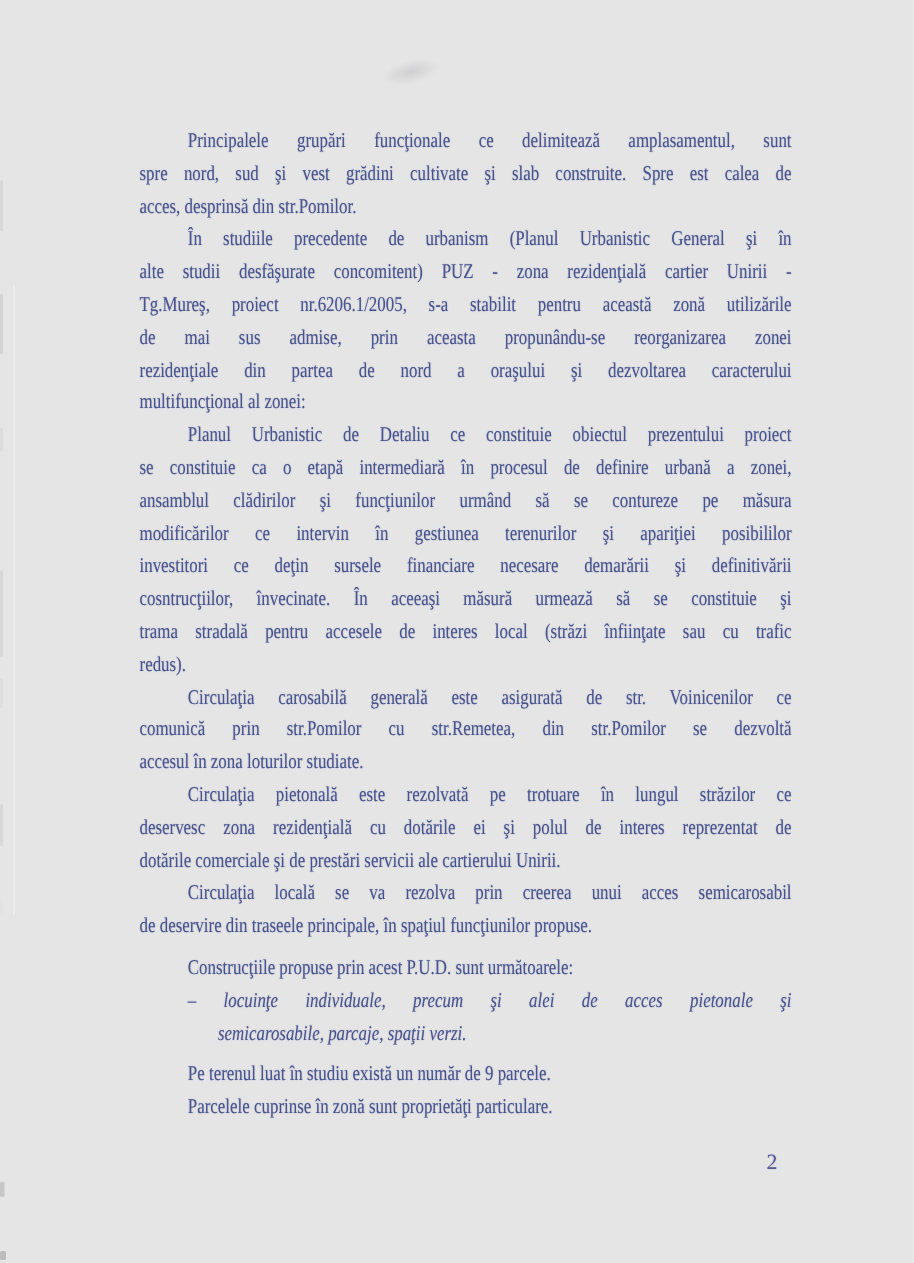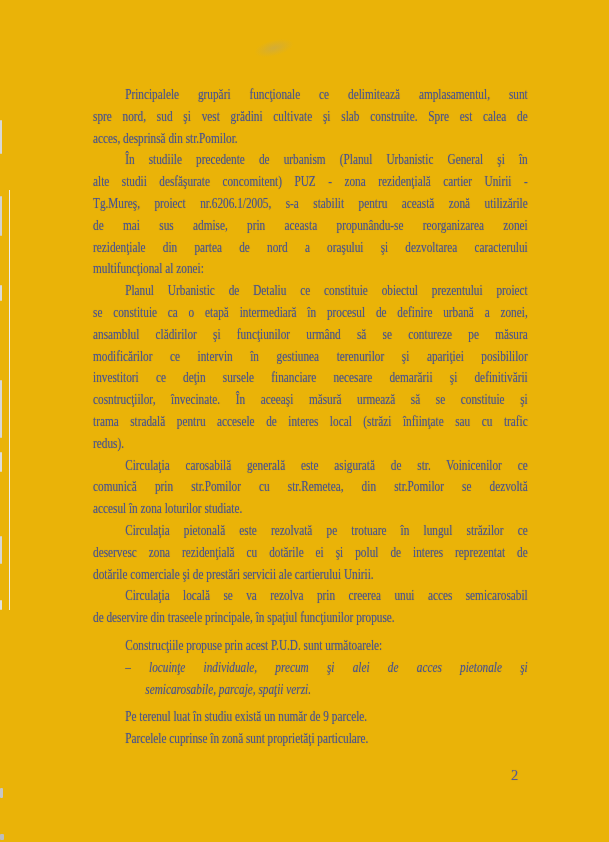--- a/index.html
+++ b/index.html
@@ -3,21 +3,21 @@
 <meta charset="utf-8">
 <style>
   html,body{margin:0;padding:0;}
   body{
     width:609px;height:842px;position:relative;
     background:#ffffff;
     font-family:"Liberation Serif","DejaVu Serif",serif;
   }
   .page{
     position:absolute;inset:0;overflow:hidden;
-    background:#eab308;
+    background:#e5e5e5;
   }
   
   .textblock{
     position:absolute;left:93px;top:84px;width:540px;
     transform:scaleX(0.805);transform-origin:left top;
     color:#49548f;
     font-size:14px;line-height:21.8px;
     text-shadow:0 0 1px rgba(73,84,143,0.45);
   }
   .para{margin:0;padding:0;}

